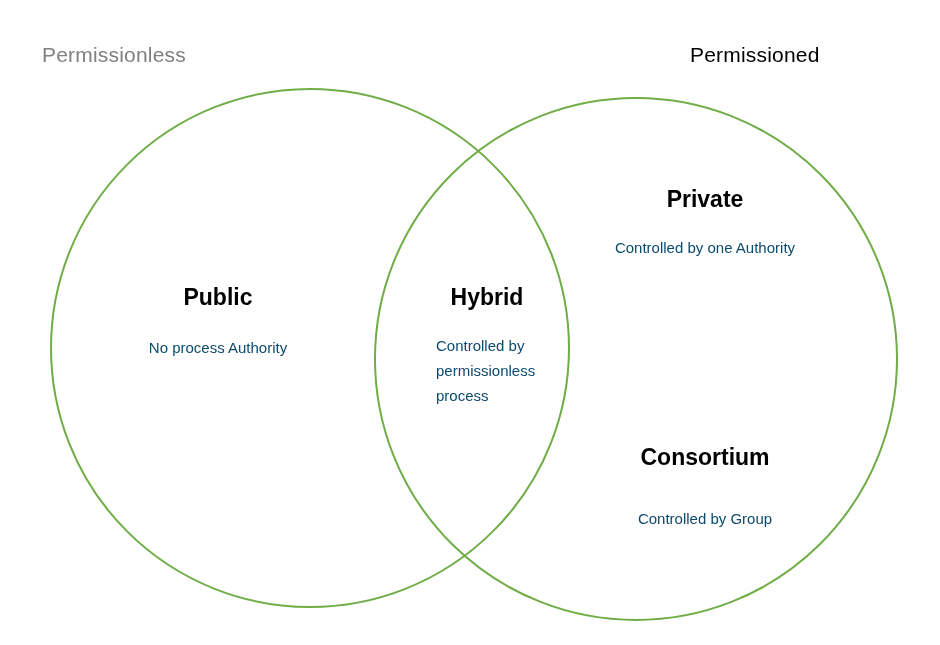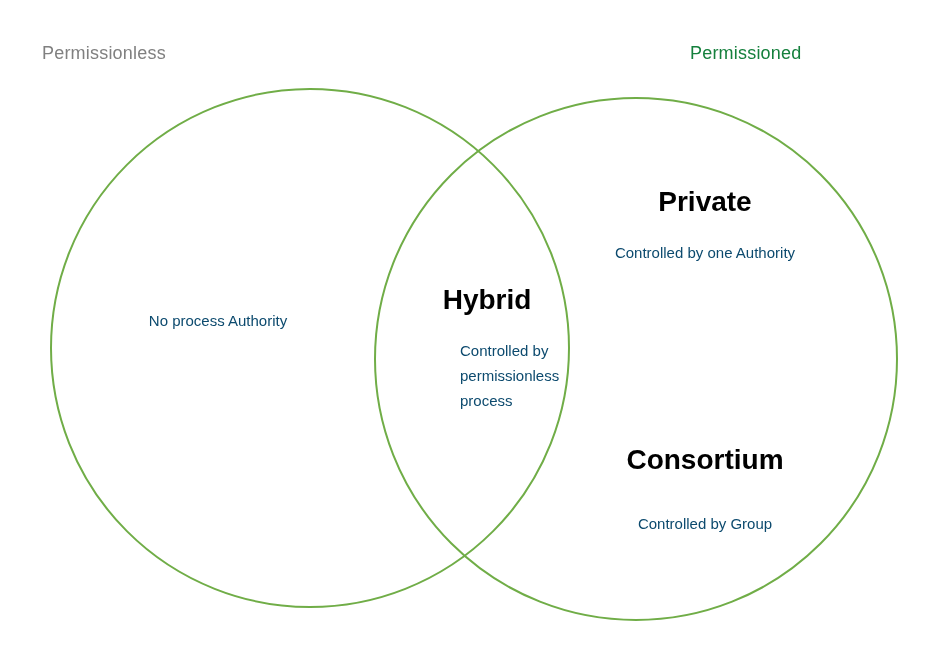--- a/index.html
+++ b/index.html
@@ -20,39 +20,39 @@
   #venn-svg {
     position: absolute;
     left: 0;
     top: 0;
     width: 940px;
     height: 645px;
   }
   .axis-label {
     position: absolute;
     color: #808080;
-    font-size: 18px;
+    font-size: 21px;
     font-weight: 400;
     white-space: nowrap;
     letter-spacing: 0.2px;
   }
   #label-permissionless {
     left: 42px;
     top: 43px;
   }
   #label-permissioned {
     left: 690px;
     top: 43px;
   }
   .region {
     position: absolute;
   }
   .region-title {
     color: #000000;
-    font-size: 28px;
+    font-size: 23px;
     font-weight: 700;
     white-space: nowrap;
   }
   .region-desc {
     color: #0c4a6e;
     font-size: 15px;
     font-weight: 400;
     line-height: 25px;
   }
   
@@ -73,21 +73,20 @@
     text-align: left;
   }
   #region-hybrid .region-title {
     display: block;
     text-align: center;
     padding-right: 58px;
   }
   #region-hybrid .region-desc {
     margin-top: 22px;
     max-width: 128px;
-    margin-left: 24px;
   }
   
   #region-private {
     left: 585px;
     top: 186px;
     width: 240px;
     text-align: center;
   }
   #region-private .region-desc {
     margin-top: 22px;
@@ -108,23 +107,24 @@
 
 <div id="canvas" style="background: rgb(255, 255, 255);">
 
   <svg id="venn-svg" viewBox="0 0 940 645">
     <circle id="circle-left" cx="310" cy="348" r="259" fill="none" stroke="#70AD47" stroke-width="2"></circle>
     <circle id="circle-right" cx="636" cy="359" r="261" fill="none" stroke="#70AD47" stroke-width="2"></circle>
   </svg>
 
   <div class="axis-label" id="label-permissionless" style="color: rgb(128, 128, 128);">Permissionless</div>
 
-  <div class="axis-label" id="label-permissioned" style="color: #15803d;">Permissioned</div>
+  <div class="axis-label" id="label-permissioned" style="color: #000000;">Permissioned</div>
 
   <div class="region" id="region-public">
+    <div class="region-title">Public</div>
     <div class="region-desc">No process Authority</div>
   </div>
 
   <div class="region" id="region-hybrid">
     <div class="region-title">Hybrid</div>
     <div class="region-desc">Controlled by permissionless process</div>
   </div>
 
   <div class="region" id="region-private">
     <div class="region-title">Private</div>

